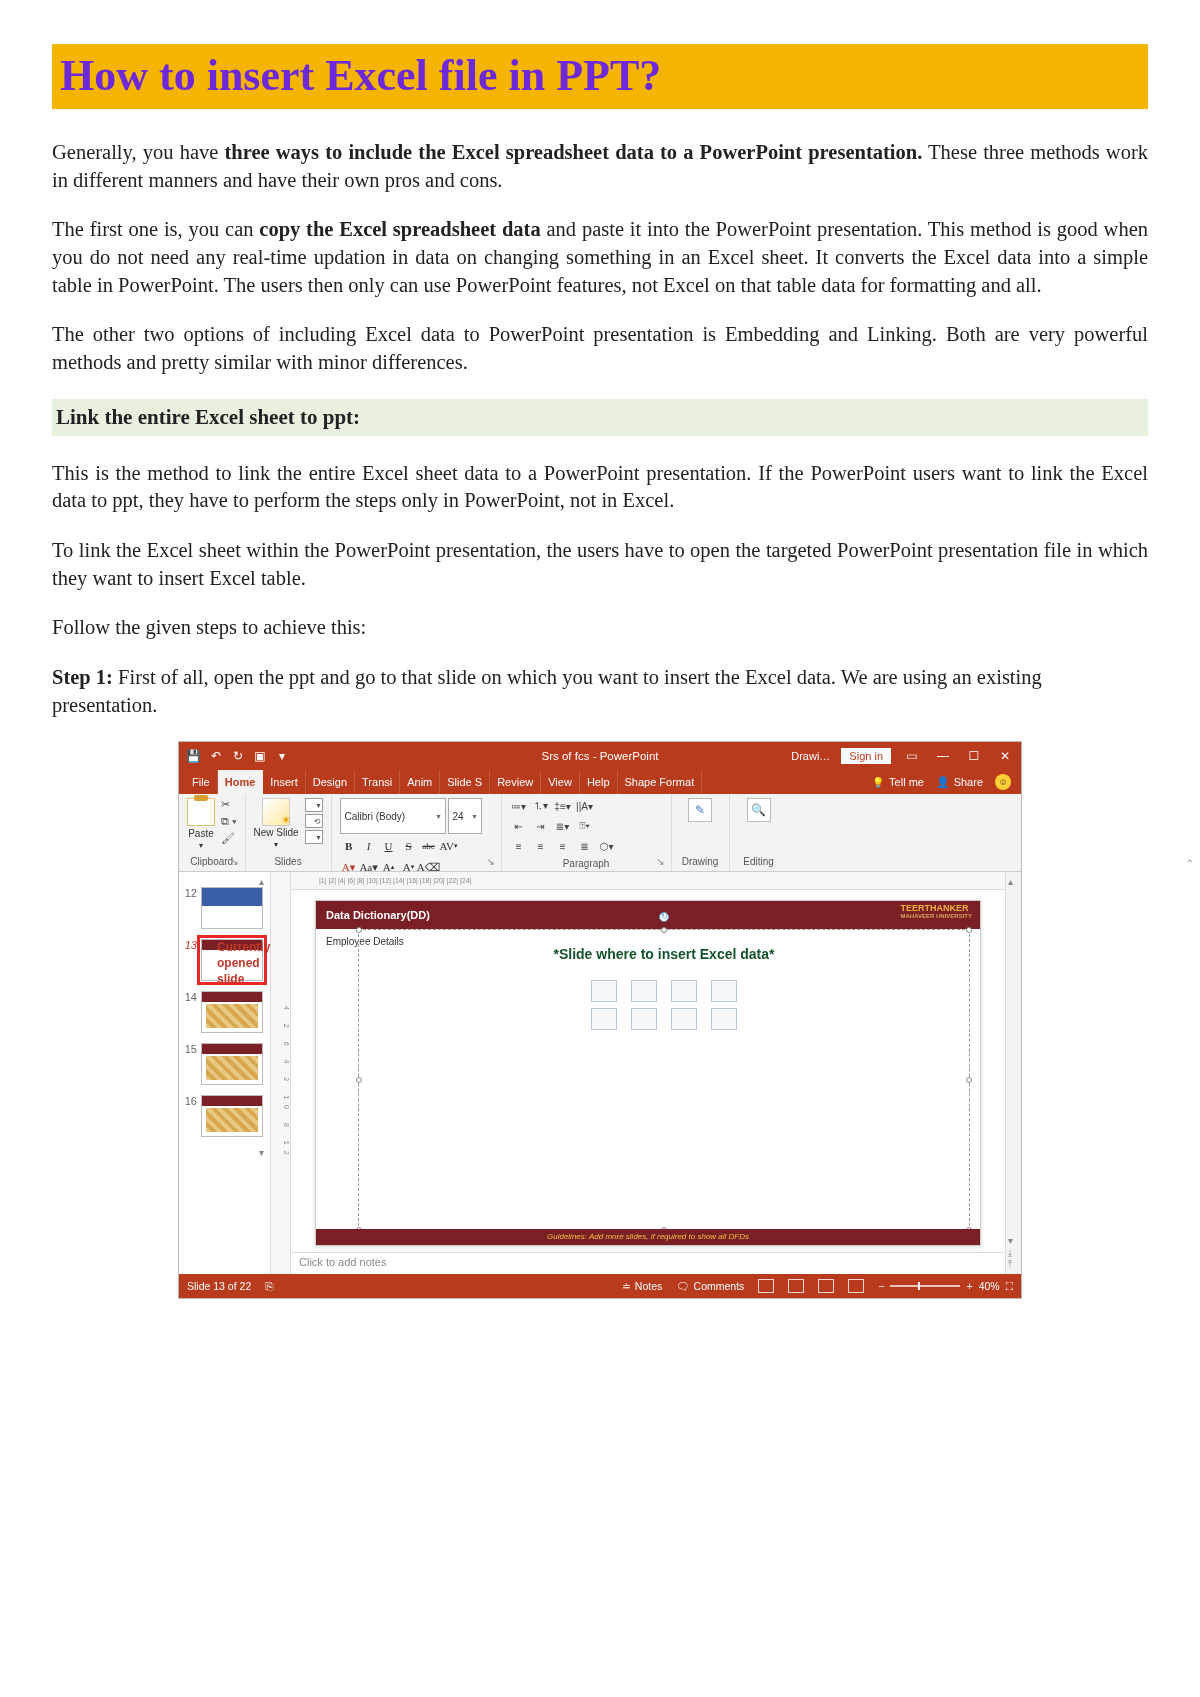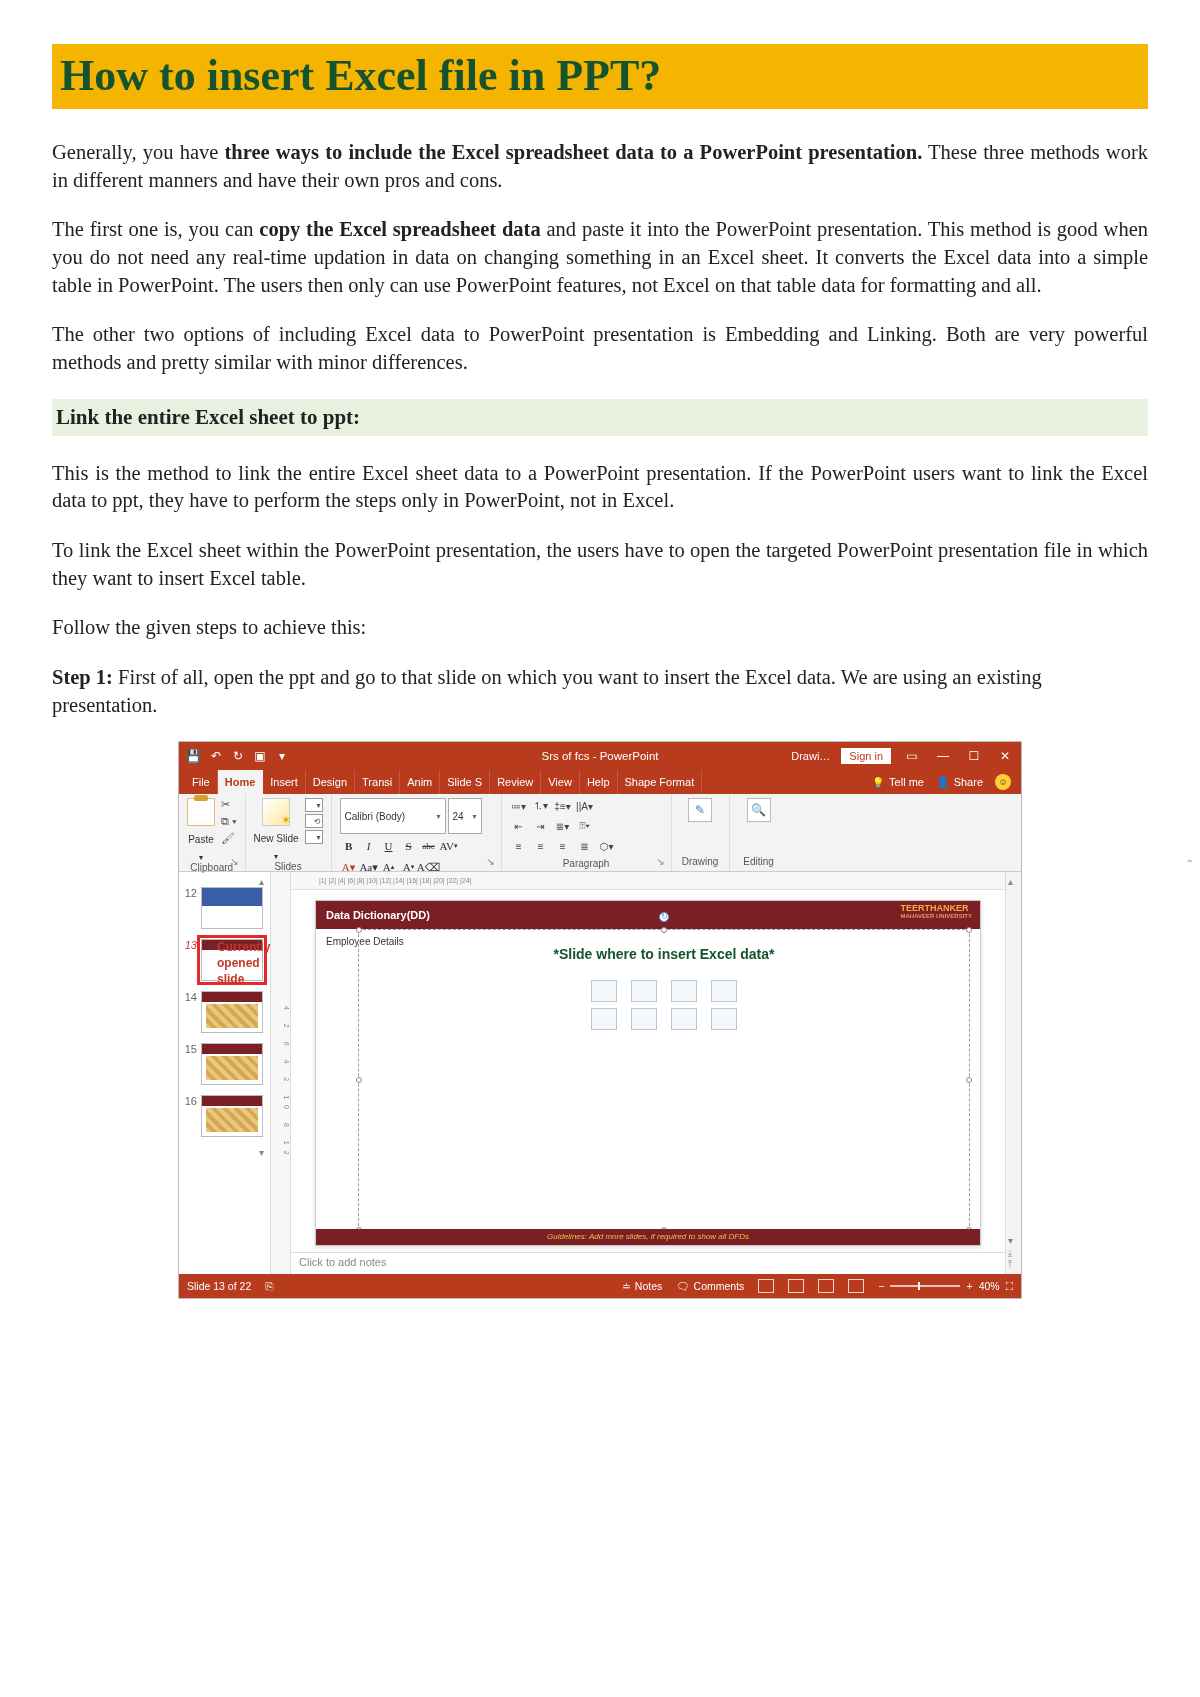--- a/index.html
+++ b/index.html
@@ -6,21 +6,21 @@
   body {
     background: #fff;
     font-family: Georgia, 'Times New Roman', serif;
     color: #222;
     width: 1200px;
     margin: 0 auto;
     padding: 44px 52px 30px 52px;
   }
   .page-title {
     background: #f5b400;
-    color: #14532d;
+    color: #6d28d9;
     font-size: 44px;
     font-weight: 700;
     padding: 6px 8px 8px 8px;
     margin-bottom: 30px;
     font-family: Georgia, serif;
   }
   .body-text {
     font-size: 20.5px;
     line-height: 1.35;
     text-align: justify;
@@ -77,21 +77,21 @@
   .ribbon-body {
     height: 78px;
     background: #f3f3f3;
     display: flex;
     border-bottom: 1px solid #ccc;
     color: #333;
   }
   .rgroup { border-right: 1px solid #ddd; display: flex; flex-direction: column; padding: 4px 8px 2px 8px; position: relative; }
   .rgroup .glabel { font-size: 10px; color: #555; text-align: center; margin-top: auto; padding-bottom: 2px; }
   .clip-stack { display: flex; gap: 6px; }
-  .big-btn { display: flex; flex-direction: column; align-items: center; gap: 8px; font-size: 10px; color: #333; }
+  .big-btn { display: flex; flex-direction: column; align-items: center; gap: 2px; font-size: 10px; color: #333; }
   .big-btn .ic { width: 28px; height: 28px; background: #fff; border: 1px solid #e0c070; position: relative; }
   .big-btn .ic::after { content: ""; position: absolute; top:-4px; left:6px; width:14px; height:6px; background:#d8a030; border-radius:2px; }
   .mini-icons { display: flex; flex-direction: column; gap: 4px; font-size: 11px; color: #555; }
   .slides-stack { display: flex; gap: 6px; align-items: flex-start; }
   .newslide-ic { width: 28px; height: 28px; background: linear-gradient(135deg,#fff,#ffe9a0); border:1px solid #ccc; position: relative; }
   .newslide-ic::after { content:"✶"; position:absolute; bottom:-2px; right:-2px; color:#e8a000; font-size:12px; }
   .mini-grid { display: flex; flex-direction: column; gap: 2px; }
   .mini-box { width: 18px; height: 14px; border: 1px solid #999; background: #fff; font-size: 8px; display:flex; align-items:center; justify-content:flex-end; padding-right:1px; color:#555;}
   .font-group { min-width: 170px; }
   .font-row { display: flex; gap: 2px; align-items: center; margin-bottom: 3px; }

